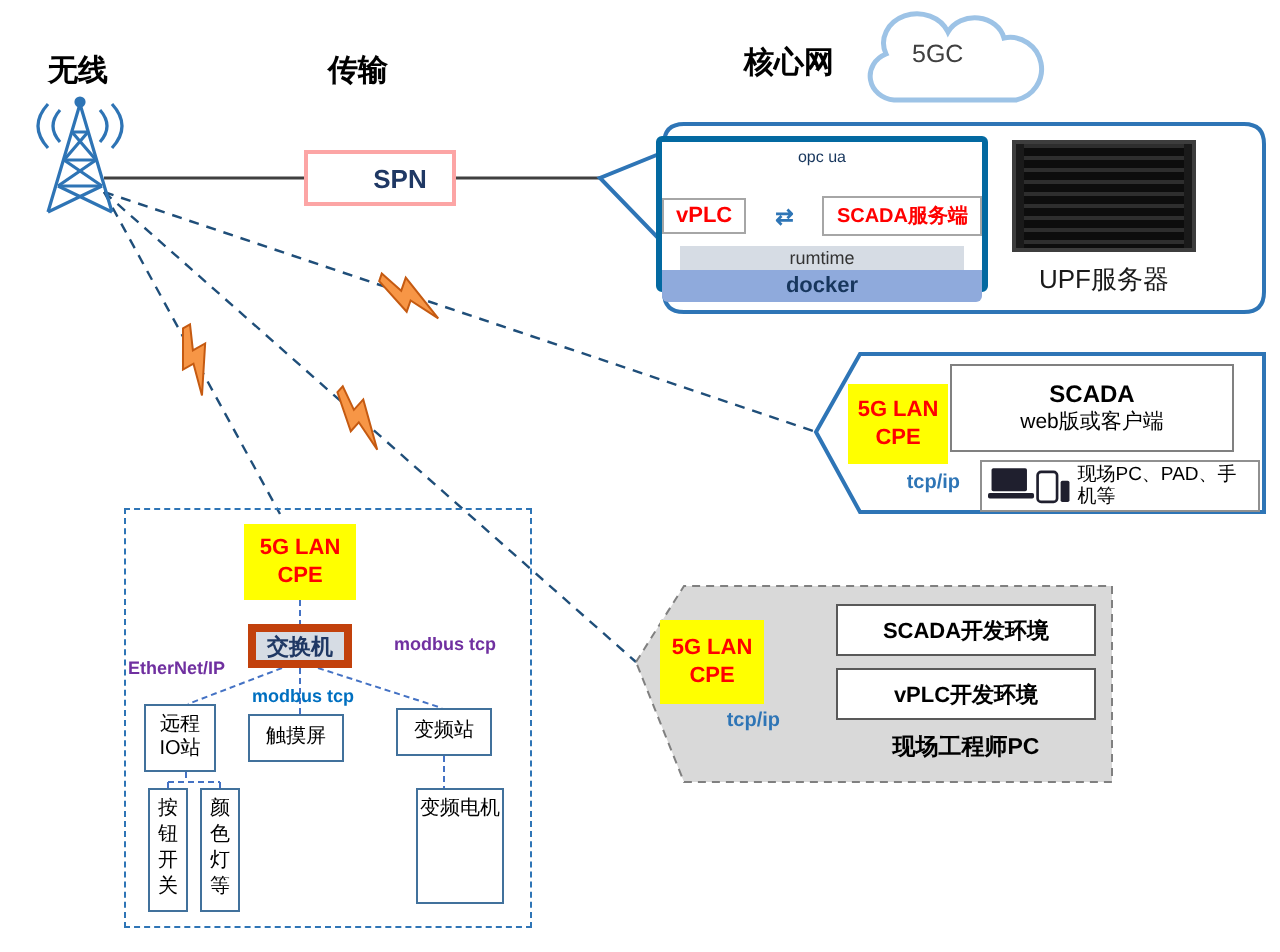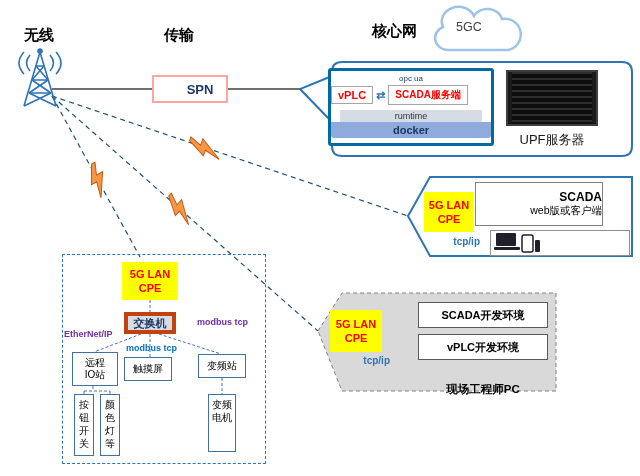--- a/index.html
+++ b/index.html
@@ -6,39 +6,39 @@
   .canvas{position:relative;width:640px;height:476px;background:#fff;
           font-family:"Liberation Sans",sans-serif;overflow:hidden;}
   .abs{position:absolute;box-sizing:border-box;}
   svg.overlay{position:absolute;left:0;top:0;}
   .hdr{font-weight:bold;font-size:15px;color:#000;white-space:nowrap;}
   .box{display:flex;align-items:center;justify-content:center;text-align:center;box-sizing:border-box;}
   .col{flex-direction:column;}
   .spn{border:2px solid #fca5a5;background:#fff;color:#1F3864;font-weight:bold;font-size:13px;padding-left:20px;}
   .panel{background:#fff;border:3px solid #0369a1;border-radius:3px;padding-top:3px;}
   .opc{font-size:8px;color:#17365D;text-align:center;height:10px;line-height:10px;}
-  .swrow{display:flex;justify-content:flex-start;align-items:center;gap:3px;margin-top:1px;}
+  .swrow{display:flex;justify-content:space-between;align-items:center;gap:3px;margin-top:14px;}
   .chip{border:1px solid #A6A6A6;background:#fff;color:#FF0000;font-weight:bold;padding:2px 6px;}
   .vplc{font-size:11px;}
   .scadasrv{font-size:10px;}
   .dblarrow{color:#2E75B6;font-size:11px;font-weight:bold;}
   .runbar{height:12px;margin:5px 9px 0 9px;background:#D6DCE4;color:#333;
           font-size:9px;display:flex;align-items:center;justify-content:center;}
   .dockbar{height:16px;margin-top:0;background:#8FAADC;color:#17365D;font-weight:bold;
            font-size:11px;display:flex;align-items:center;justify-content:center;border-radius:0 0 3px 3px;}
   .rack{background:repeating-linear-gradient(180deg,#2e2e2e 0 2px,#0d0d0d 2px 6px);
         border:2px solid #3d3d3d;box-shadow:inset 4px 0 0 #1a1a1a, inset -4px 0 0 #1a1a1a;}
   .upf{font-size:13px;color:#1a1a1a;text-align:center;}
   .yellow{background:#FFFF00;color:#FF0000;font-weight:bold;font-size:11px;line-height:14px;}
   .tcp{color:#2E75B6;font-weight:bold;font-size:10px;text-align:right;}
   .whitebox{background:#fff;border:1px solid #808080;color:#000;}
   .scadaT{font-weight:bold;font-size:12px;}
   .scadaS{font-size:10.5px;}
   .envbox{background:#fff;border:1px solid #595959;color:#000;font-weight:bold;font-size:11px;}
-  .engineer{font-weight:bold;font-size:11.5px;color:#000;text-align:center;margin-top:16px;}
+  .engineer{font-weight:bold;font-size:11.5px;color:#000;text-align:center;}
   .devlabel{font-size:9.5px;color:#000;text-align:left;line-height:11px;}
   .devarea{border:1px solid #909090;background:transparent;display:flex;align-items:center;gap:4px;padding:0 3px;}
   .factory{border:1.5px dashed #2E75B6;background:transparent;}
   .devbox{background:#fff;border:1px solid #41719C;color:#000;font-size:10px;line-height:12px;}
   .switch{background:#D6DCE4;border:4px solid #c2410c;color:#1F3864;font-size:11px;font-weight:bold;}
   .plbl{color:#7030A0;font-size:9px;font-weight:bold;white-space:nowrap;}
   .blbl{color:#0070C0;font-size:9px;font-weight:bold;white-space:nowrap;}
   .vert{word-break:break-all;line-break:anywhere;line-height:13px;padding-top:3px;
         display:block;text-align:center;font-size:10px;}
   .cloudtxt{font-size:12.5px;color:#404040;}
@@ -106,37 +106,38 @@
   </div>
 
   <div class="abs rack" style="left:506px;top:70px;width:92px;height:56px;"></div>
   <div class="abs upf" style="left:504px;top:131px;width:96px;">UPF服务器</div>
 
   <div class="abs box col yellow" style="left:424px;top:192px;width:50px;height:40px;">
     <span>5G LAN</span>
     <span>CPE</span>
   </div>
   <div class="abs tcp" style="left:424px;top:236px;width:56px;">tcp/ip</div>
-  <div class="abs box col whitebox" style="left:475px;top:182px;width:128px;height:44px;align-items:flex-end;">
+  <div class="abs box col whitebox" style="left:475px;top:182px;width:142px;height:44px;">
     <span class="scadaT">SCADA</span>
     <span class="scadaS">web版或客户端</span>
   </div>
   <div class="abs devarea" style="left:490px;top:230px;width:140px;height:26px;">
     <svg width="46" height="22" viewBox="0 0 46 22">
       <g>
         <rect x="2" y="1" width="20" height="13" rx="1" fill="#1F1F2E"></rect>
         <rect x="0" y="15" width="26" height="3" rx="1" fill="#1F1F2E"></rect>
       </g>
       <g>
         <rect x="28" y="3" width="11" height="17" rx="2" fill="#fff" stroke="#1F1F2E" stroke-width="1.5"></rect>
       </g>
       <g>
         <rect x="41" y="8" width="5" height="12" rx="1" fill="#1F1F2E"></rect>
       </g>
     </svg>
+    <span class="devlabel">现场PC、PAD、手机等</span>
   </div>
 
   <div class="abs box col yellow" style="left:330px;top:310px;width:52px;height:42px;">
     <span>5G LAN</span>
     <span>CPE</span>
   </div>
   <div class="abs tcp" style="left:330px;top:355px;width:60px;">tcp/ip</div>
   <div class="abs box envbox" style="left:418px;top:302px;width:130px;height:26px;">SCADA开发环境</div>
   <div class="abs box envbox" style="left:418px;top:334px;width:130px;height:26px;">vPLC开发环境</div>
   <div class="abs engineer" style="left:418px;top:366px;width:130px;">现场工程师PC</div>
@@ -147,24 +148,24 @@
     <span>5G LAN</span>
     <span>CPE</span>
   </div>
 
   <div class="abs box switch" style="left:124px;top:312px;width:52px;height:22px;">交换机</div>
 
   <div class="abs plbl" style="left:64px;top:329px;">EtherNet/IP</div>
   <div class="abs plbl" style="left:197px;top:317px;">modbus tcp</div>
   <div class="abs blbl" style="left:126px;top:343px;">modbus tcp</div>
 
-  <div class="abs box col devbox" style="left:72px;top:352px;width:46px;height:34px;">
+  <div class="abs box col devbox" style="left:72px;top:352px;width:36px;height:34px;">
     <span>远程</span>
     <span>IO站</span>
   </div>
   <div class="abs box devbox" style="left:124px;top:357px;width:48px;height:24px;">触摸屏</div>
   <div class="abs box devbox" style="left:198px;top:354px;width:48px;height:24px;">变频站</div>
 
   <div class="abs devbox vert" style="left:74px;top:394px;width:20px;height:62px;">按钮开关</div>
   <div class="abs devbox vert" style="left:100px;top:394px;width:20px;height:62px;">颜色灯等</div>
-  <div class="abs devbox vert" style="left:208px;top:394px;width:28px;height:58px;">变频电机</div>
+  <div class="abs devbox vert" style="left:208px;top:394px;width:44px;height:58px;">变频电机</div>
 
 </div>
 
 </body></html>

